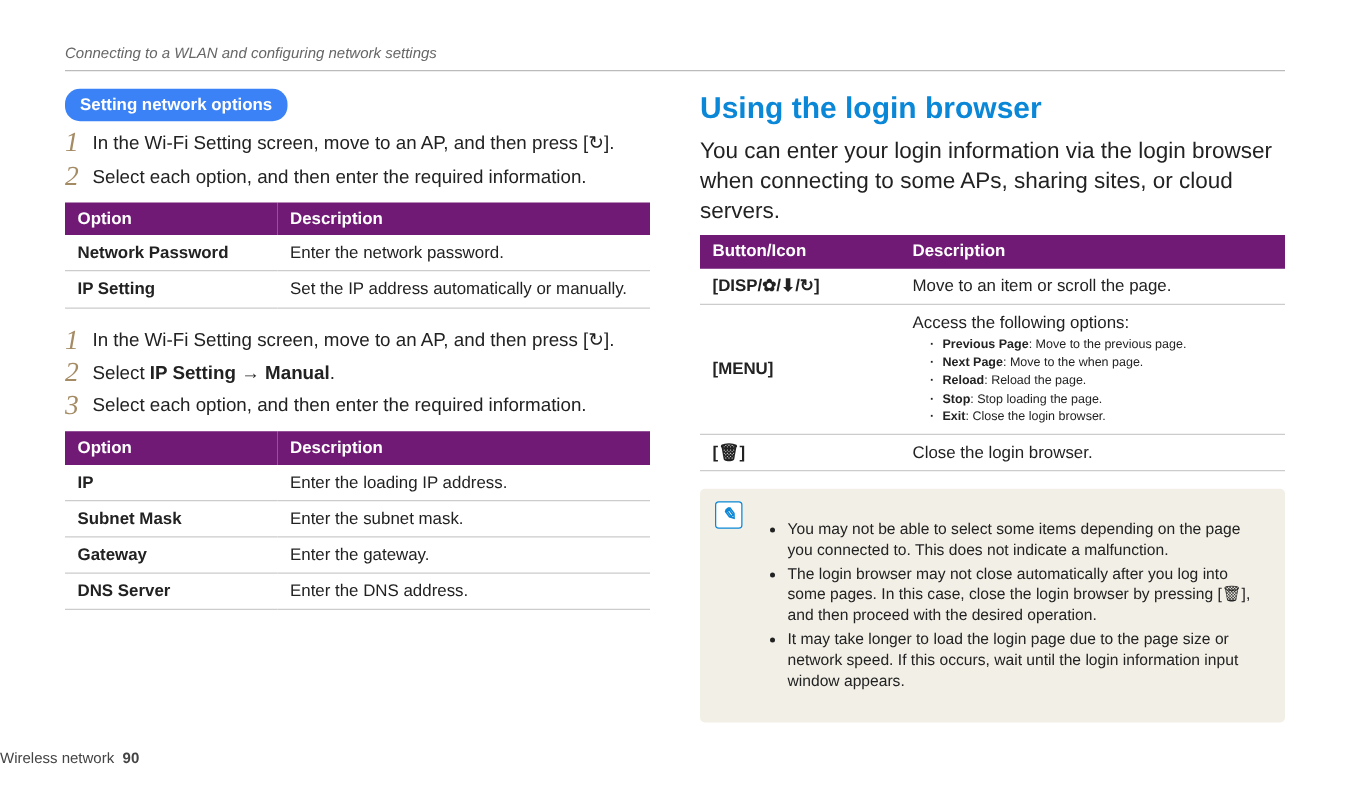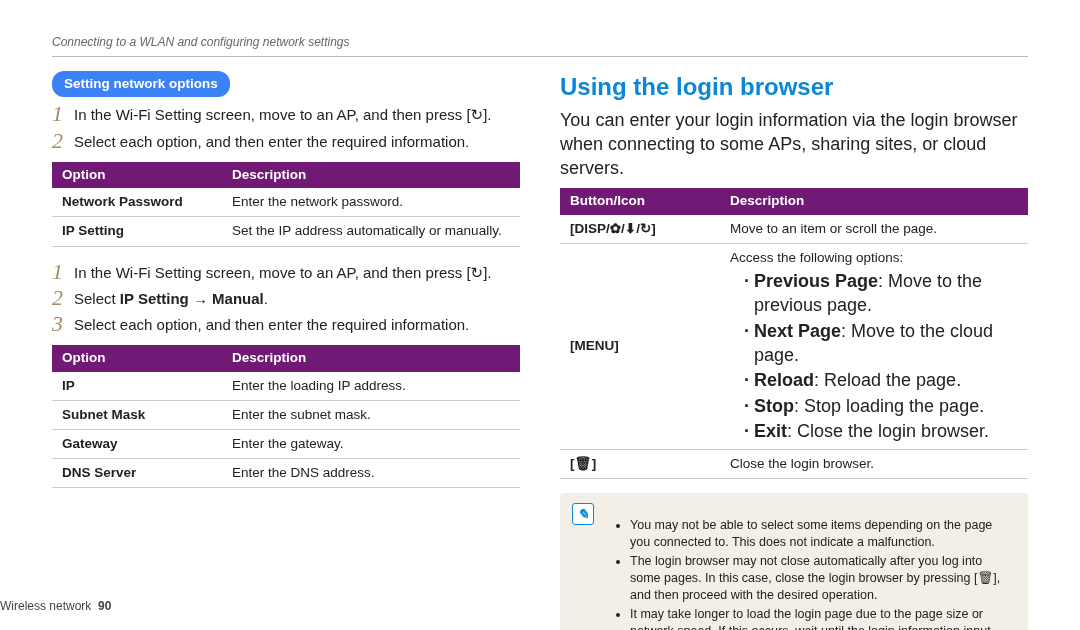--- a/index.html
+++ b/index.html
@@ -44,21 +44,21 @@
   table.opts td{
     padding:5px 10px;border-bottom:1px solid #ccc;vertical-align:top;
   }
   table.opts td.k{font-weight:700;white-space:nowrap;width:150px}
   table.opts td.k2{font-weight:700;white-space:nowrap;width:140px;font-family:Arial,sans-serif}
   .h-right{
     color:#0a87d6;font-weight:700;font-size:24px;margin:0 0 4px 0;
   }
   .lead{font-size:18px;margin:0 0 8px 0}
   ul.menu{margin:2px 0 0 0;padding-left:14px;}
-  ul.menu li{list-style:none;position:relative;padding-left:10px;margin:1px 0;font-size:18px}
+  ul.menu li{list-style:none;position:relative;padding-left:10px;margin:1px 0;font-size:10px}
   ul.menu li::before{content:"·";position:absolute;left:0;top:0;font-weight:700}
   ul.menu li b{font-weight:700}
   .notebox{
     background:#f2efe6;border-radius:4px;
     display:flex;gap:10px;padding:10px 12px;margin-top:10px;
     font-size:12.5px;line-height:1.35;
   }
   .notebox .nicon{
     width:20px;height:20px;border:1.5px solid #0a87d6;border-radius:3px;
     color:#0a87d6;font-weight:700;font-size:14px;
@@ -178,21 +178,21 @@
           <td>Move to an item or scroll the page.</td>
         </tr>
         <tr>
           <td class="k2" style="vertical-align:middle">
             <span class="key"><b>MENU</b></span>
           </td>
           <td>
             <span>Access the following options:</span>
             <ul class="menu">
               <li><b>Previous Page</b><span>: Move to the previous page.</span></li>
-              <li><b>Next Page</b><span>: Move to the cloud page.</span></li>
+              <li><b>Next Page</b><span>: Move to the when page.</span></li>
               <li><b>Reload</b><span>: Reload the page.</span></li>
               <li><b>Stop</b><span>: Stop loading the page.</span></li>
               <li><b>Exit</b><span>: Close the login browser.</span></li>
             </ul>
           </td>
         </tr>
         <tr>
           <td class="k2 trash">
             <span class="key">🗑</span>
           </td>

